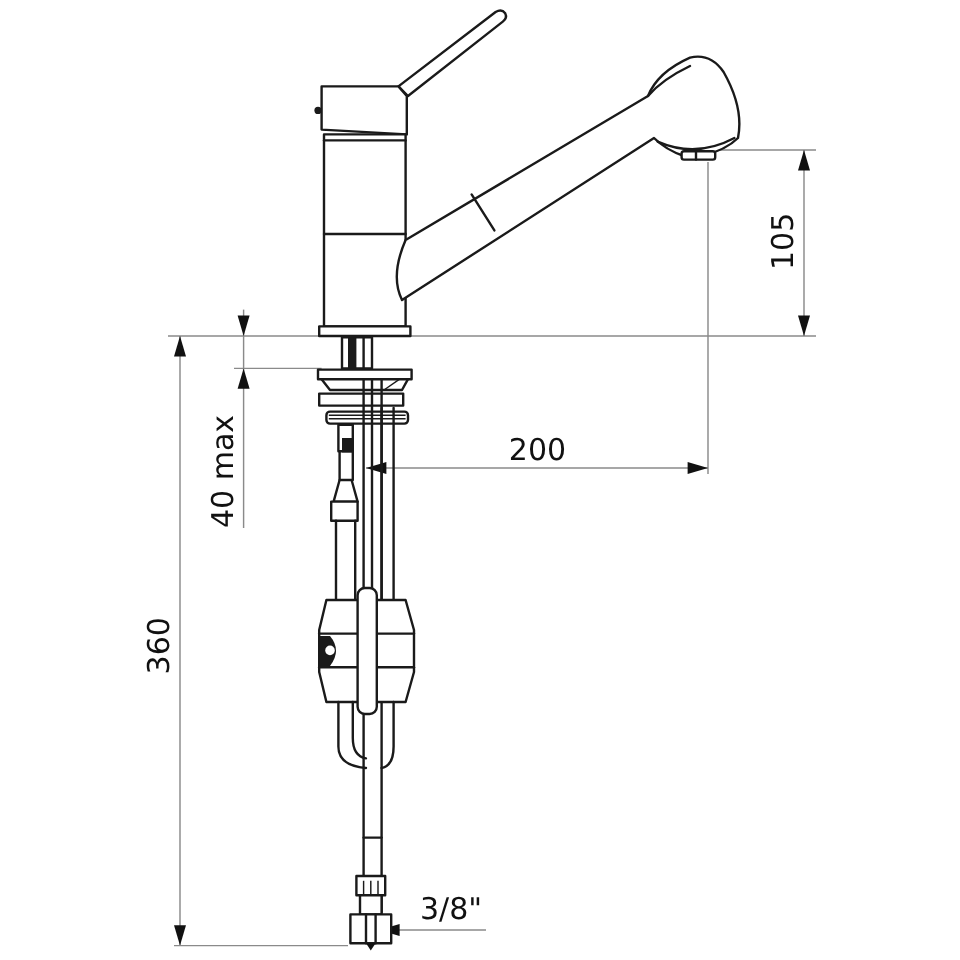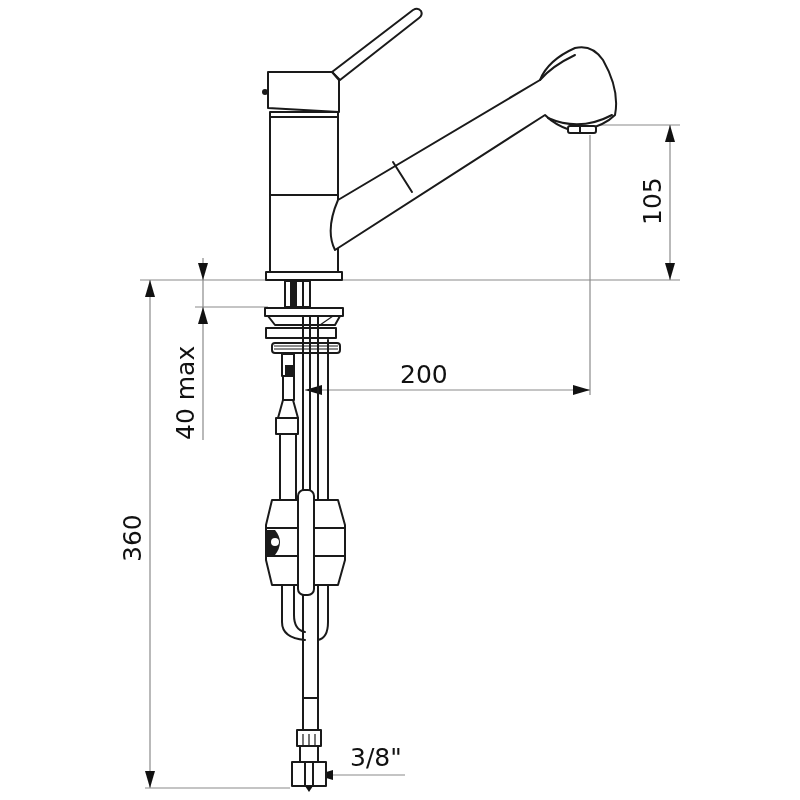--- a/index.html
+++ b/index.html
@@ -125,17 +125,17 @@
       <line class="thin" x1="315" y1="734" x2="315" y2="745"></line>
       <rect class="olw" x="300" y="746" width="18" height="16"></rect>
       <rect class="olw" x="292" y="762" width="34" height="24"></rect>
       <line class="ol" x1="305" y1="762" x2="305" y2="786"></line>
       <line class="ol" x1="313" y1="762" x2="313" y2="786"></line>
       <polygon class="arrow" points="305,786 313,786 309,792"></polygon>
     </g>
   </svg>
 
   <div class="lbl rot" style="left:640px; top:225px;">105</div>
-  <div class="lbl" style="left:400px; top:362px;">200</div>
+  <div class="lbl" style="left:424px; top:362px;">200</div>
   <div class="lbl rot" style="left:173px; top:440px;">40 max</div>
   <div class="lbl rot" style="left:120px; top:562px;">360</div>
   <div class="lbl" style="left:350px; top:745px;">3/8"</div>
 </div>
 
 </body></html>

